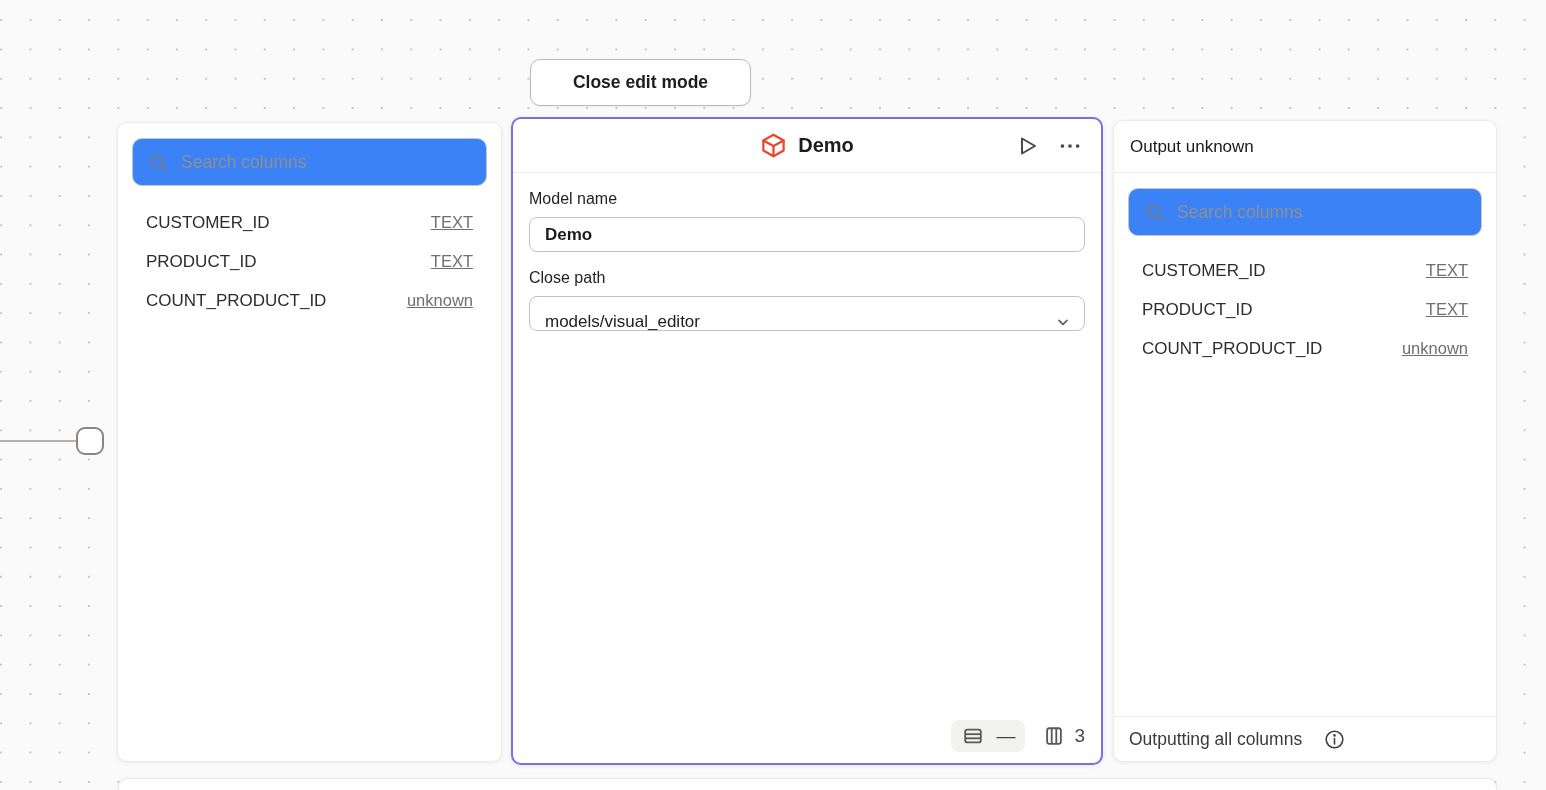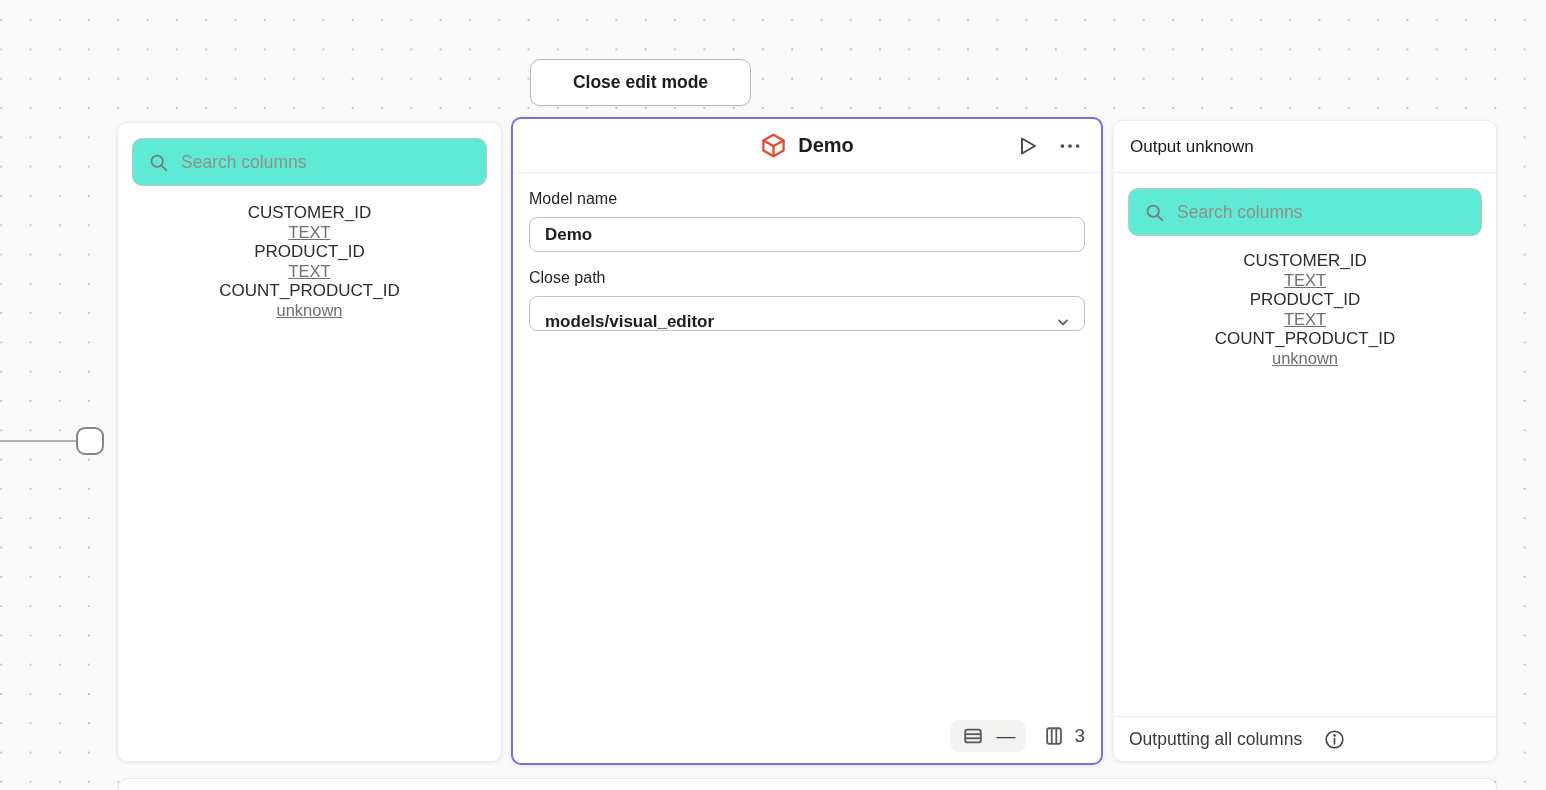--- a/index.html
+++ b/index.html
@@ -18,31 +18,31 @@
     border-radius:10px; box-shadow:0 1px 4px rgba(0,0,0,.07);
   }
   .panel-header {
     height:52px; display:flex; align-items:center; gap:13px;
     padding:0 16px; border-bottom:1px solid #ececec;
     font-size:17px; color:#1a1a1a;
   }
   .search-box {
     margin:15px 14px 0 14px; height:48px; border:1px solid #c3c3c3;
     border-radius:10px; display:flex; align-items:center; gap:12px; padding:0 15px;
-    background:#5eead4;
+    background:#3b82f6;
   }
   .search-box input {
     border:none; outline:none; flex:1; font-size:17.5px;
     font-family:"Liberation Sans", sans-serif; color:#333; background:transparent;
   }
   .search-box input::placeholder { color:#8f8f8f; }
   .col-list { margin-top:17px; }
   .col-row {
     height:39px; display:flex; align-items:center; justify-content:space-between;
-    padding:0 28px; font-size:17px;flex-direction:column;
+    padding:0 28px; font-size:17px;
   }
   .col-name { color:#2c2c2c; }
   .col-type { color:#6f6f6f; font-size:16.5px;text-decoration:underline; }
 
   
   .close-btn {
     position:absolute; left:530px; top:59px; width:221px; height:47px;
     background:#fff; border:1px solid #b9b9b9; border-radius:10px;
     font-size:17.5px; font-weight:bold; color:#1d1d1d;
     display:flex; align-items:center; justify-content:center;
@@ -69,21 +69,21 @@
   .model-body { padding:17px 16px 0 16px; }
   .field-label { font-size:16px; font-weight:500; color:#1f1f1f; margin-bottom:9px; }
   .text-input {
     width:100%; height:35px; border:1px solid #c3c3c3; border-radius:8px;
     padding:0 15px; font-size:17px; font-weight:bold; color:#1d1d1d;
     font-family:"Liberation Sans", sans-serif; outline:none; background:#fff;
   }
   .field-gap { height:17px; }
   .select-box {
     width:100%; height:35px; border:1px solid #c3c3c3; border-radius:8px;
-    padding:16px 13px 0 15px; font-size:17px; font-weight:bold; color:#1d1d1d;
+    padding:16px 13px 0 15px; font-size:17px; font-weight:normal; color:#1d1d1d;
     display:flex; align-items:center; justify-content:space-between;
     background:#fff; cursor:pointer;
   }
   .model-footer {
     position:absolute; right:16px; bottom:11px;
     display:flex; align-items:center; gap:18px;
   }
   .stat-pill {
     background:#f2f2f1; border-radius:8px; height:32px; padding:0 11px;
     display:flex; align-items:center; gap:12px; cursor:pointer; border:none;

